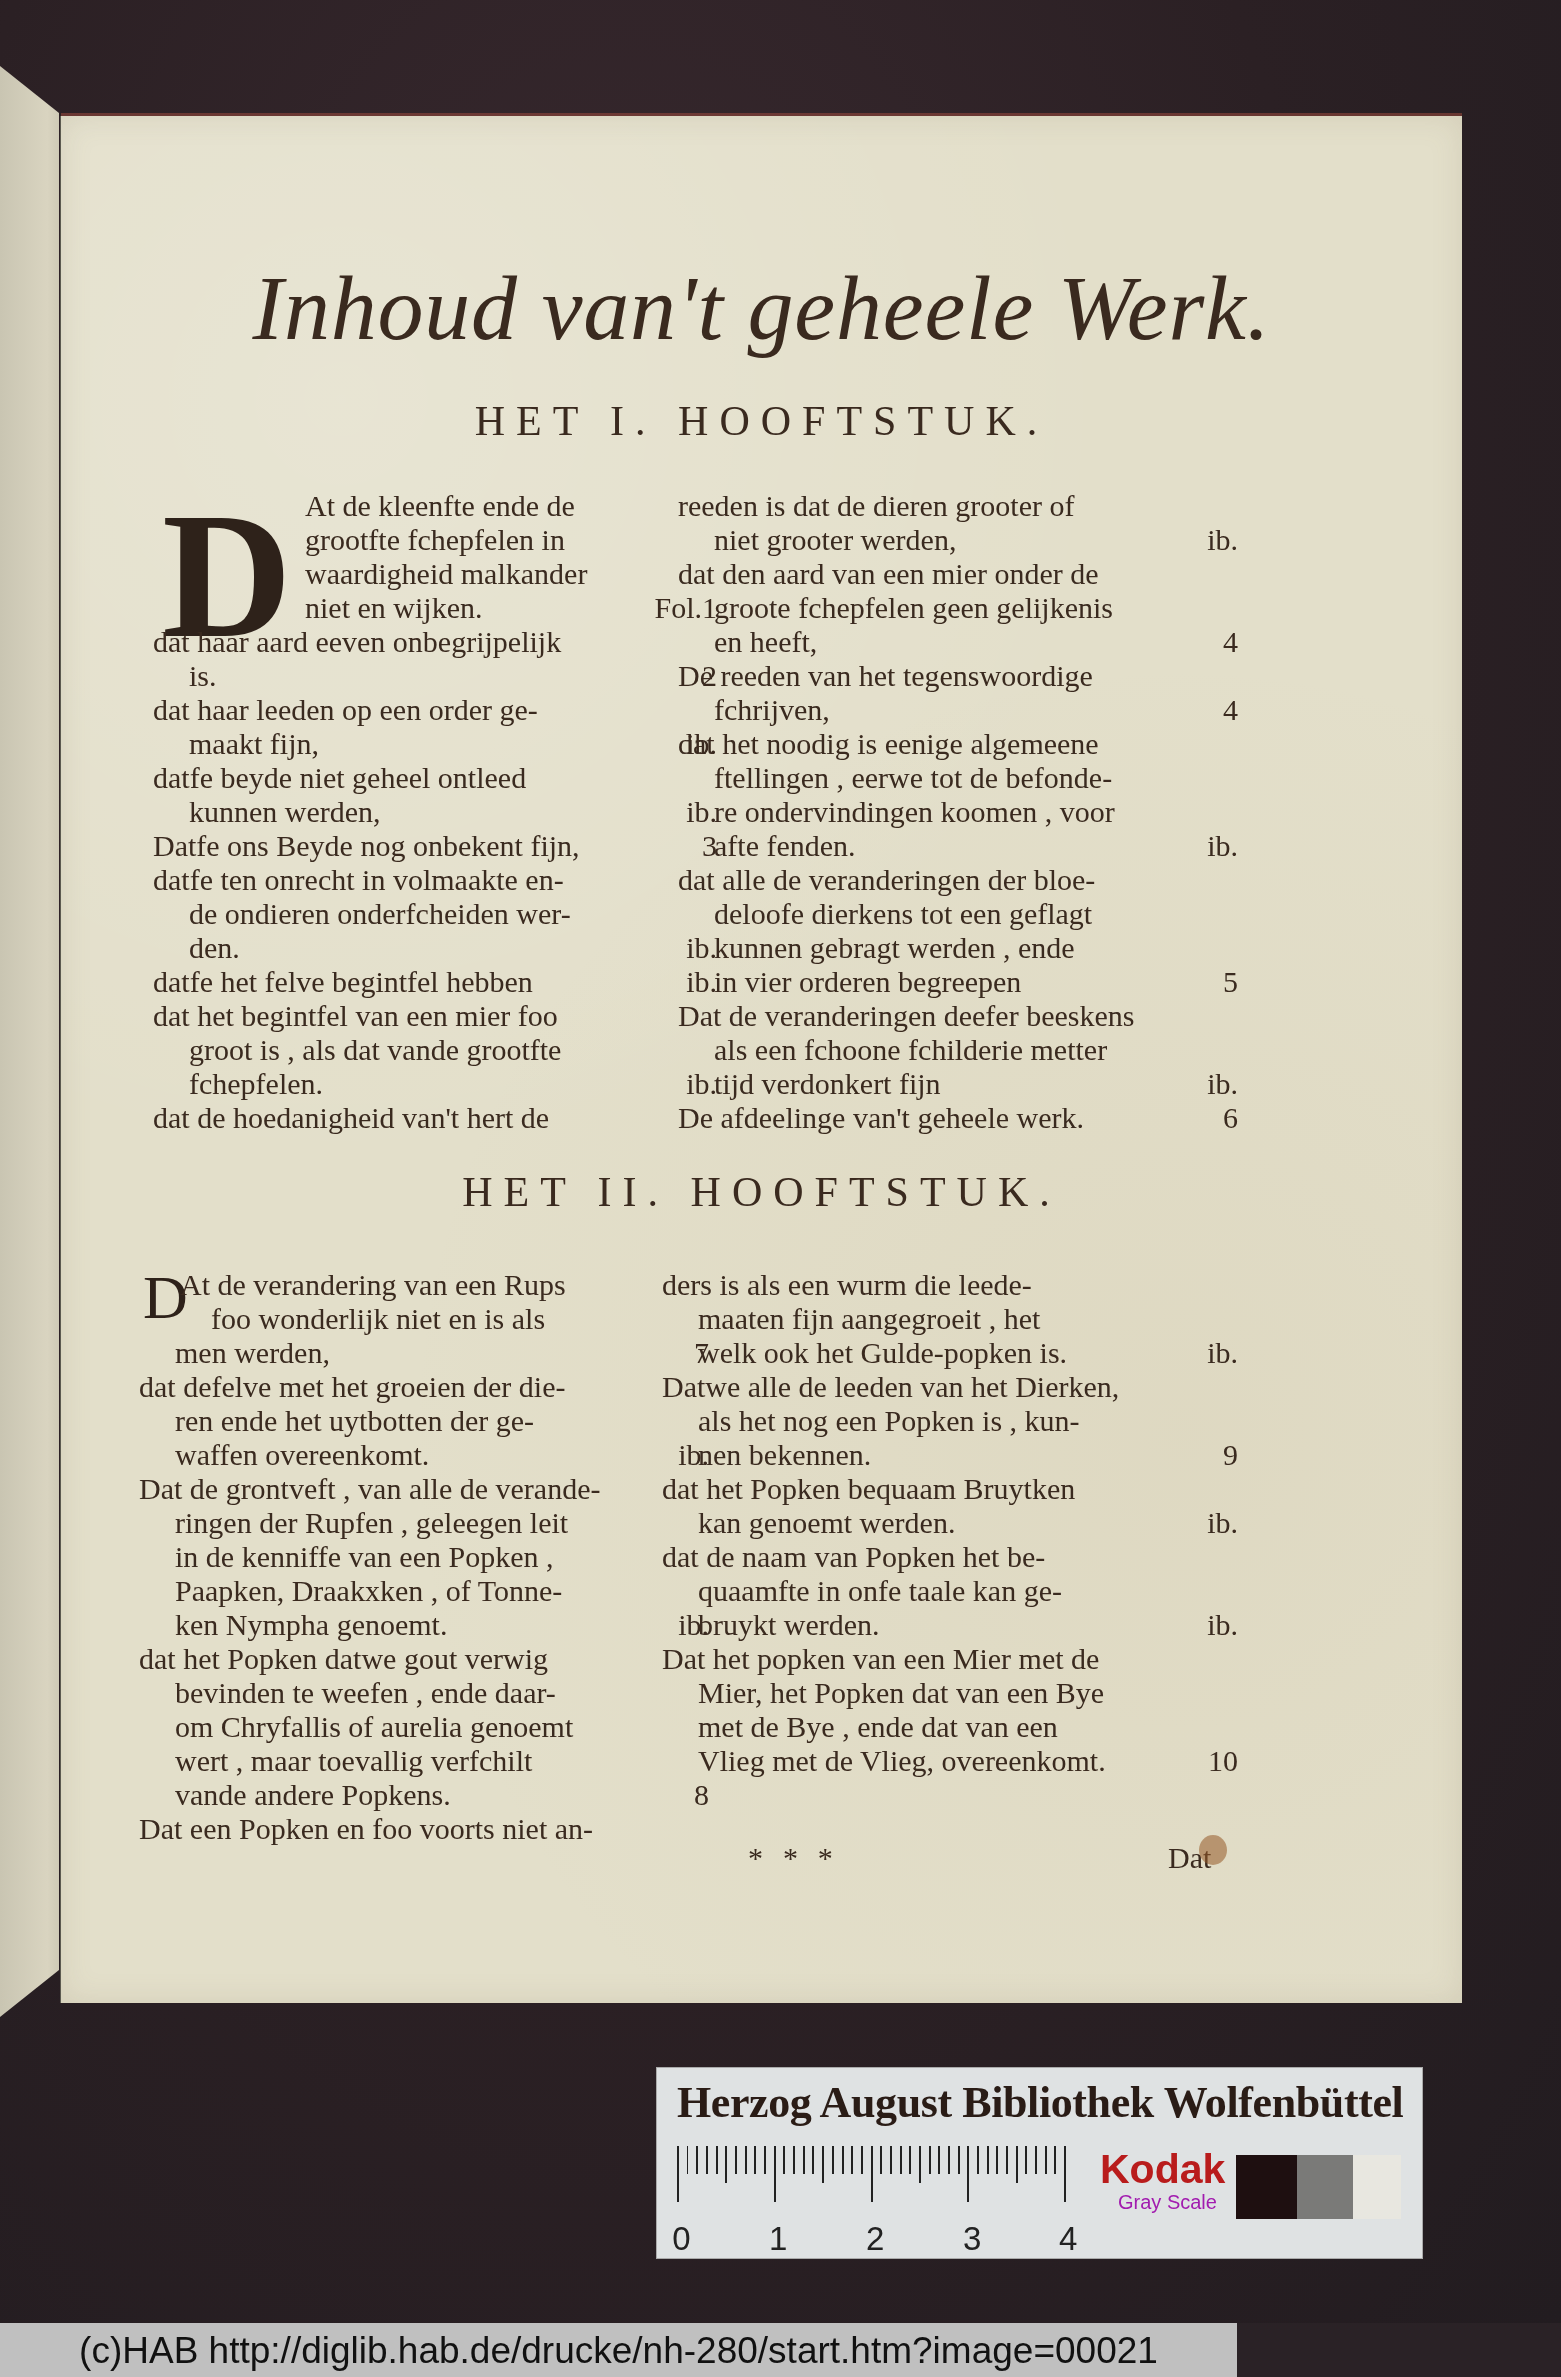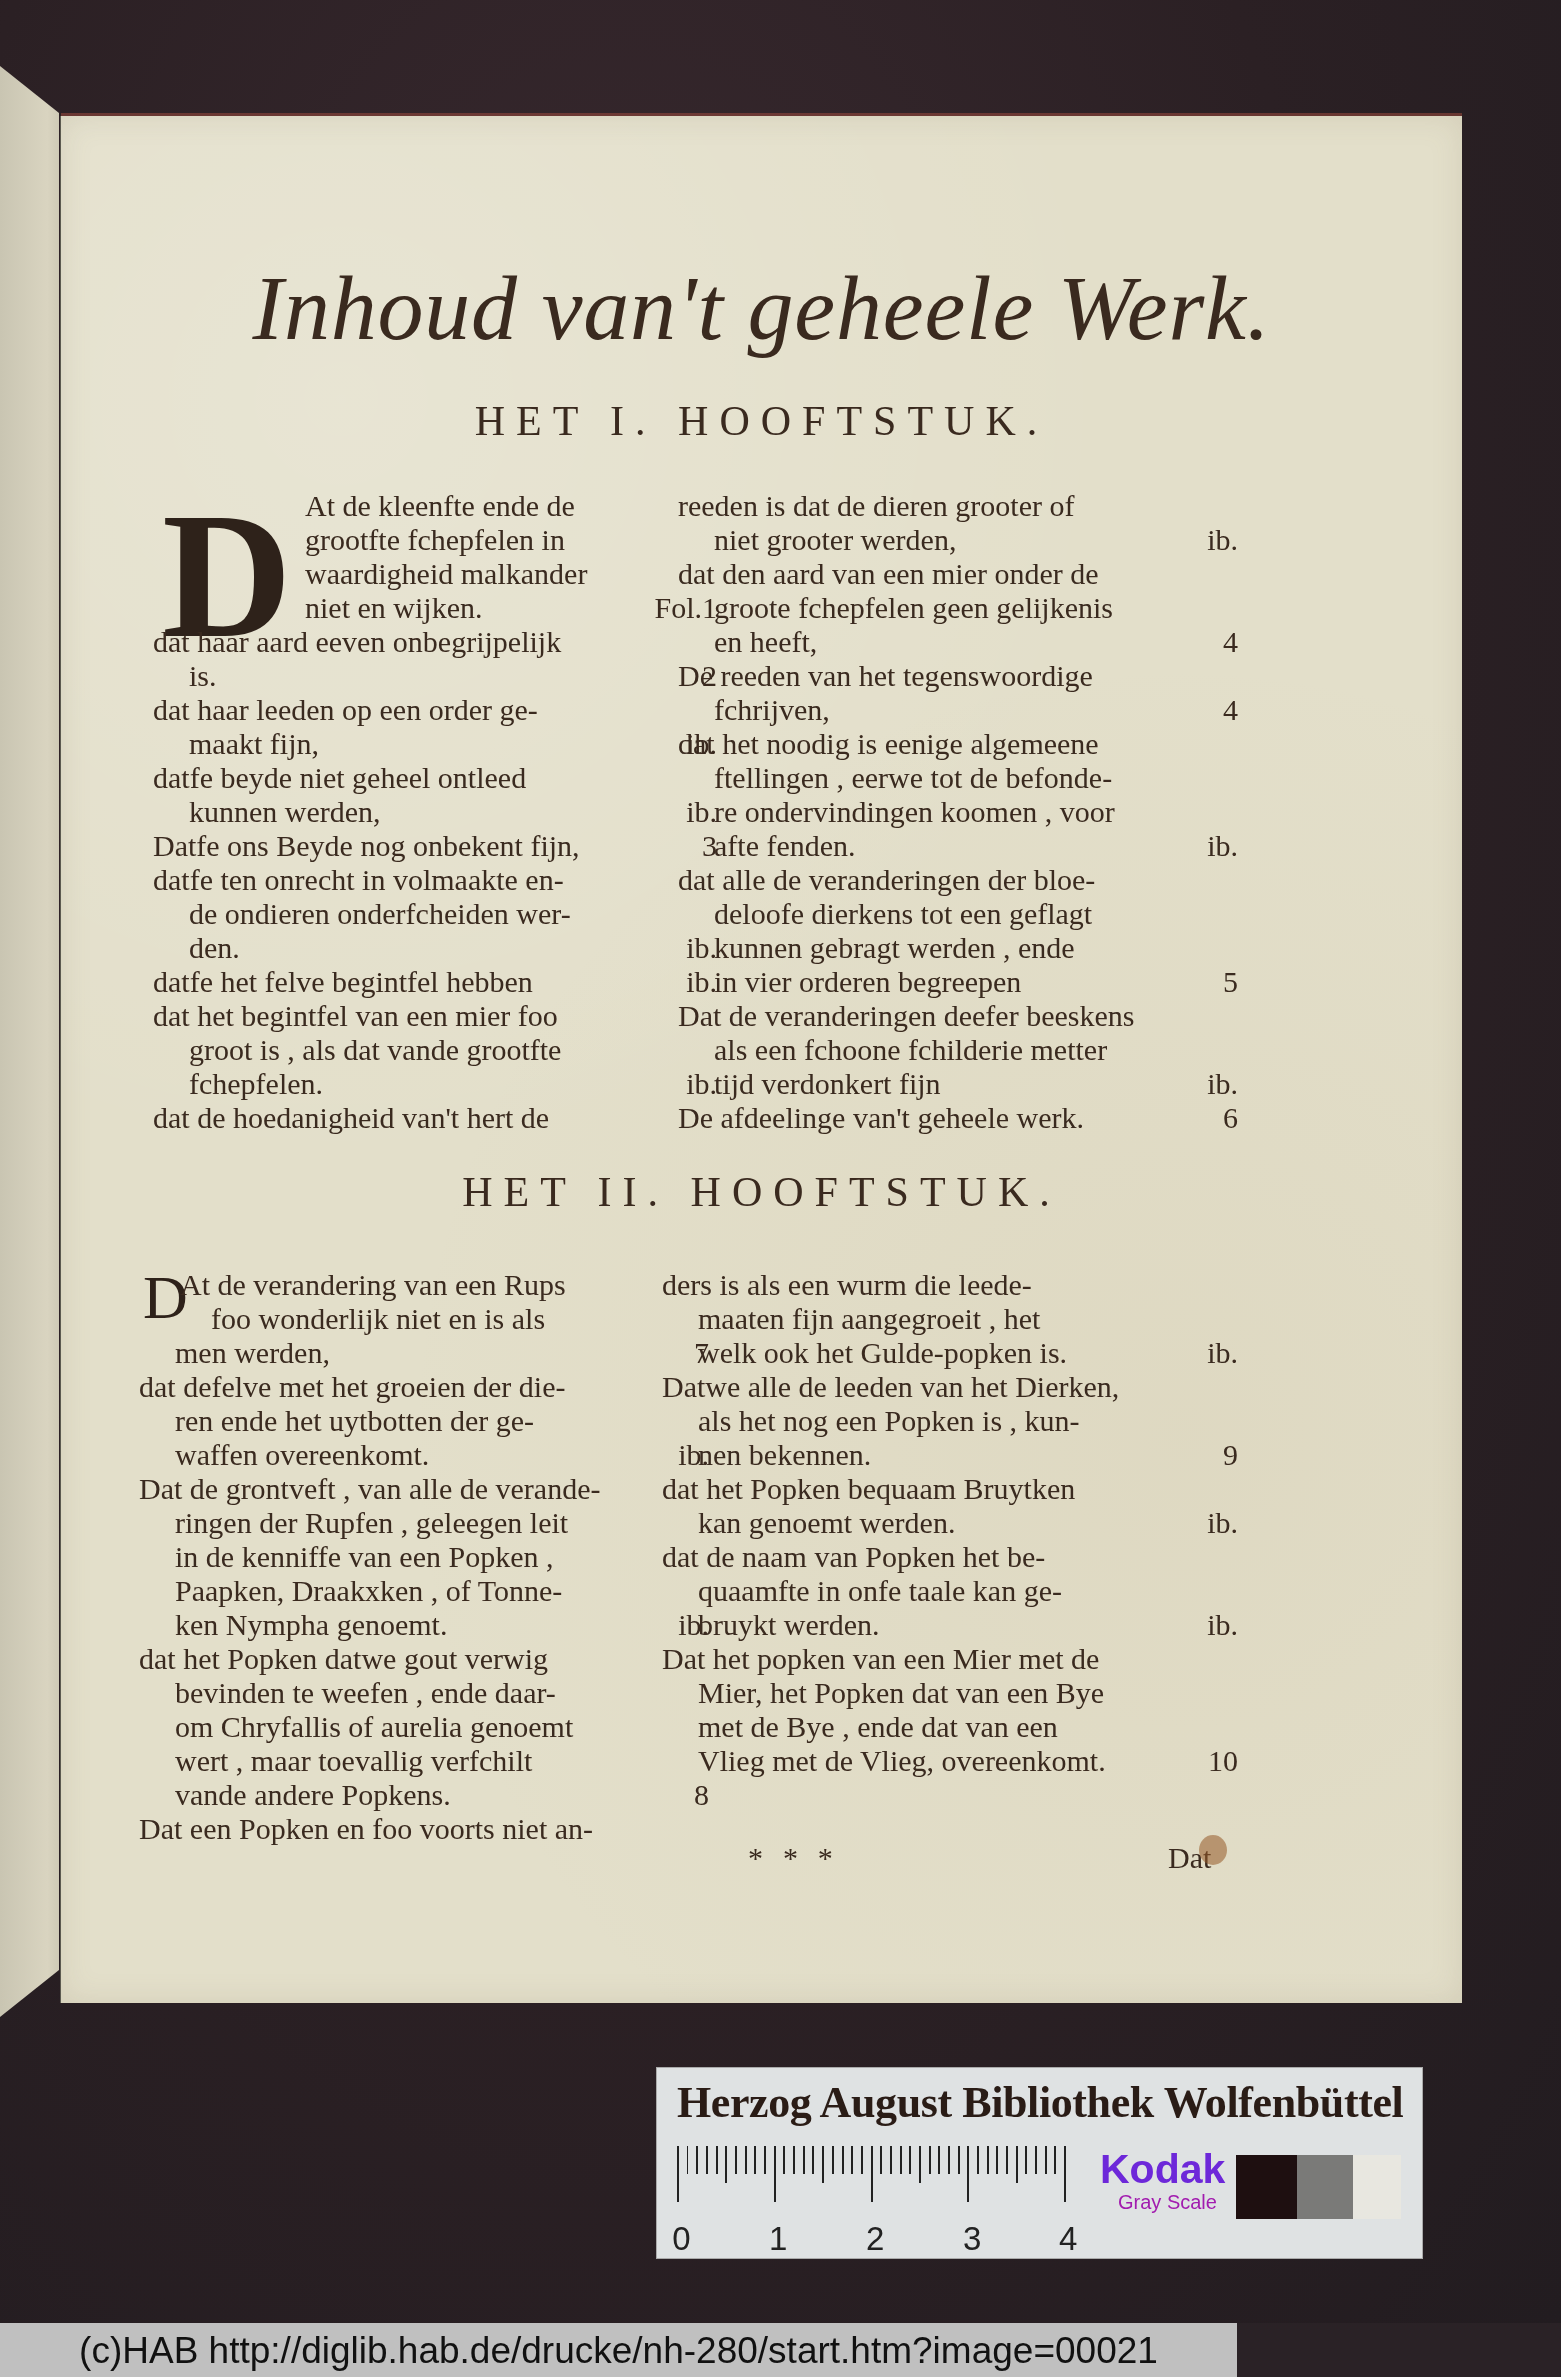--- a/index.html
+++ b/index.html
@@ -57,21 +57,21 @@
     position:absolute; left:656px; top:2067px; width:765px; height:190px;
     background:#dfe2e3; border:0.8px solid #aaa;
   }
   .target .lib {
     position:absolute; left:20px; top:9.4px; font-size:44px; font-weight:bold;
     font-family:"Liberation Serif","DejaVu Serif",serif; color:#2a1c16; letter-spacing:-0.4px;
   }
   .ruler { position:absolute; left:20px; top:78px; width:406px; height:94px; }
   .tick { position:absolute; top:0; width:1.6px; background:#222; }
   .ruler-num { position:absolute; top:74px; font-family:"Liberation Sans","DejaVu Sans",sans-serif; font-size:33px; color:#222; }
-  .kodak { position:absolute; left:443px; top:78px; font-family:"Liberation Sans","DejaVu Sans",sans-serif; font-weight:bold; font-size:41px; color:#6d28d9; }
+  .kodak { position:absolute; left:443px; top:78px; font-family:"Liberation Sans","DejaVu Sans",sans-serif; font-weight:bold; font-size:41px; color:#b91c1c; }
   .grayscale-label { position:absolute; left:461px; top:123px; font-family:Liberation Sans, sans-serif; font-size:20px; color:#a21caf; }
   .patch { position:absolute; top:87px; height:64px; }
   .footer {
     position:absolute; left:0; top:2323px; width:1237px; height:55px; background:#c0c0c0;
     text-align:center; font-family:"Liberation Sans","DejaVu Sans",sans-serif; font-size:37px; line-height:55px; color:#111;
   }
 </style>
 </head>
 <body>
 

